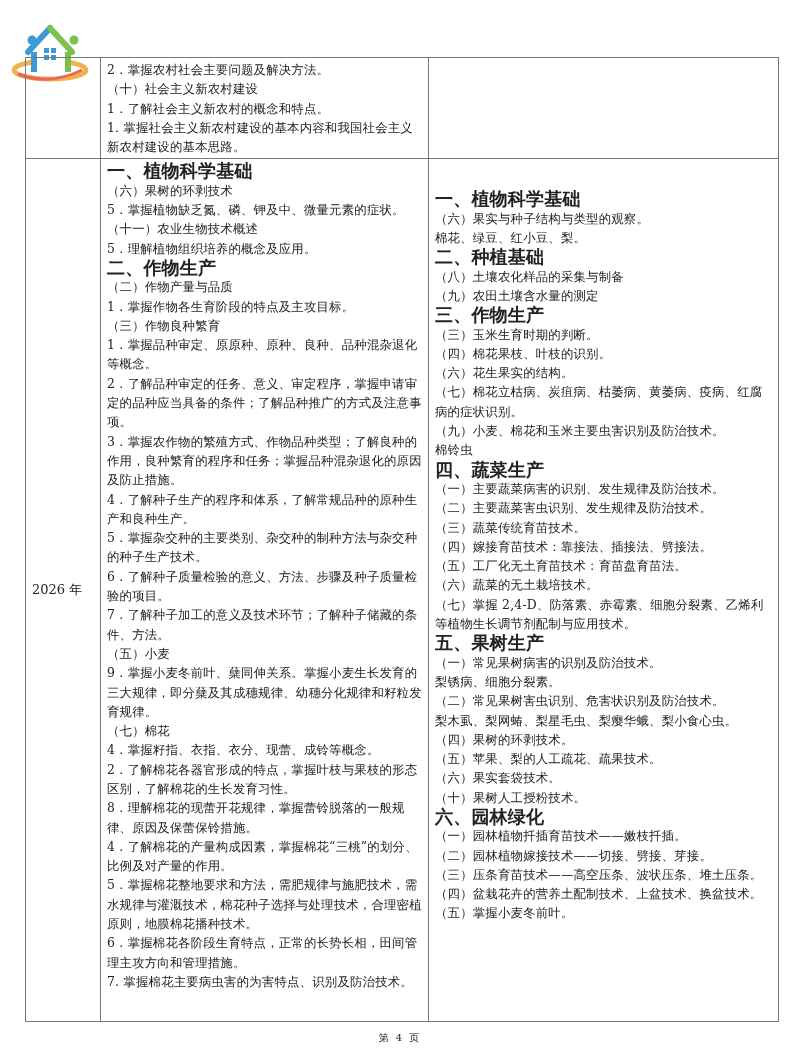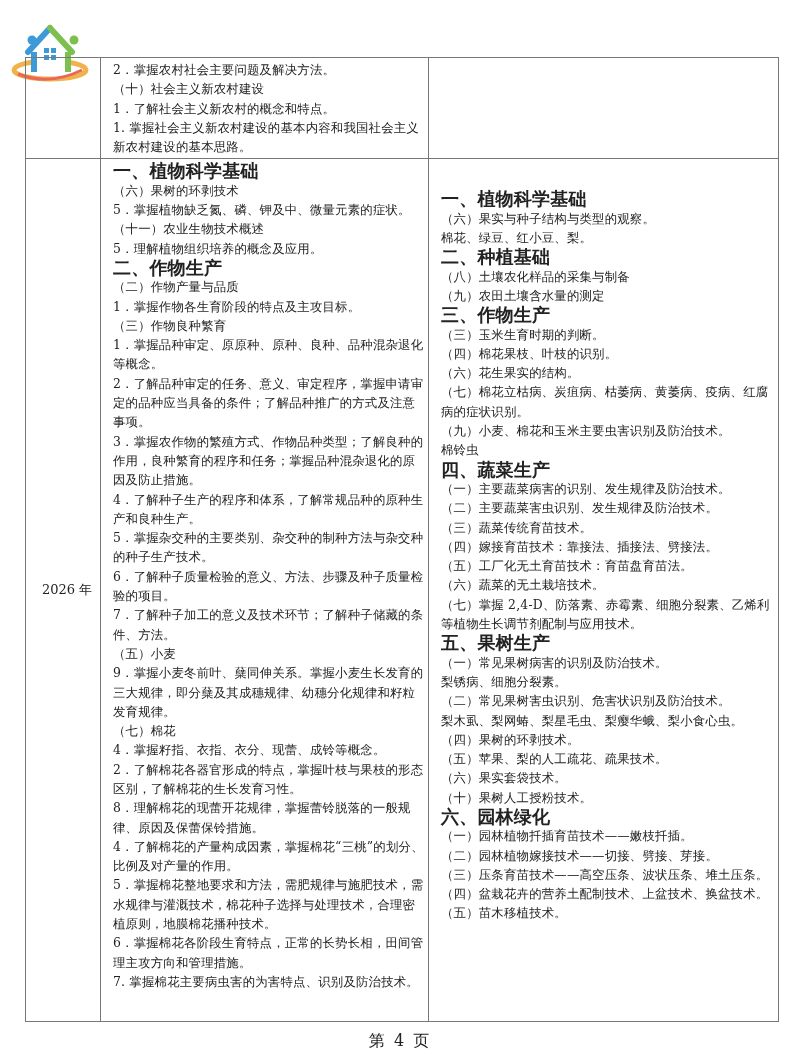--- a/index.html
+++ b/index.html
@@ -1,31 +1,31 @@
 <!DOCTYPE html>
 <html><head>
 <meta charset="utf-8">
 <style>
   html, body { margin:0; padding:0; background:#ffffff; }
   body { width:800px; height:1057px; position:relative; overflow:hidden;
          font-family:"DejaVu Serif","Liberation Serif",serif; color:#222; }
   .logo { position:absolute; left:10px; top:18px; width:80px; height:66px; }
   table.syl { position:absolute; left:25px; top:57px; width:753px;
               border-collapse:collapse; table-layout:fixed; }
-  table.syl td { border:1.2px solid #777; vertical-align:top; padding:2px 4px 2px 12px; }
+  table.syl td { border:1.2px solid #777; vertical-align:top; padding:2px 4px 2px 6px; }
   col.c1 { width:75px; } col.c2 { width:328px; } col.c3 { width:350px; }
-  .year { vertical-align:middle !important; text-align:center; font-size:13px; }
+  .year { vertical-align:middle !important; font-size:13px; }
   .ln { font-size:12.4px; line-height:19.3px; white-space:normal; letter-spacing:0.2px; }
   .h { font-weight:bold; font-family:"DejaVu Sans","Liberation Sans",sans-serif; font-size:18px; }
   .sub { padding-left:0; }
   .r1 td { height:96px; }
   .r2 .c2cell { height:858px; }
   .rightcol { padding-top:30px !important; }
   .footer { position:absolute; top:1031px; left:0; width:800px; text-align:center;
-            font-size:16px; letter-spacing:2px; }
+            font-size:10px; letter-spacing:2px; }
 </style>
 </head>
 <body>
 
 <div class="logo">
   <svg width="80" height="66" viewBox="0 0 80 66">
     <ellipse cx="40" cy="52" rx="36" ry="9" fill="none" stroke="#f2b24a" stroke-width="5"></ellipse>
     <path d="M8 56 Q40 68 72 52" fill="none" stroke="#e8675a" stroke-width="3"></path>
     <polygon points="40,8 16,30 22,30 22,52 58,52 58,30 64,30" fill="#ffffff"></polygon>
     <path d="M40 10 L18 34" stroke="#3d9ad8" stroke-width="6" stroke-linecap="round"></path>
@@ -124,20 +124,20 @@
             <div class="ln">梨木虱、梨网蝽、梨星毛虫、梨瘿华蛾、梨小食心虫。</div>
             <div class="ln sub">（四）果树的环剥技术。</div>
             <div class="ln sub">（五）苹果、梨的人工疏花、疏果技术。</div>
             <div class="ln sub">（六）果实套袋技术。</div>
             <div class="ln sub">（十）果树人工授粉技术。</div>
             <div class="ln h">六、园林绿化</div>
             <div class="ln sub">（一）园林植物扦插育苗技术——嫩枝扦插。</div>
             <div class="ln sub">（二）园林植物嫁接技术——切接、劈接、芽接。</div>
             <div class="ln sub">（三）压条育苗技术——高空压条、波状压条、堆土压条。</div>
             <div class="ln sub">（四）盆栽花卉的营养土配制技术、上盆技术、换盆技术。</div>
-            <div class="ln sub">（五）苗木移植技术。</div>
+            <div class="ln sub">（五）掌握小麦冬前叶。</div>
           </div>
         </td>
   </tr>
 </tbody>
   </table>
 
 <div class="footer">第 4 页</div>
 
 </body></html>

